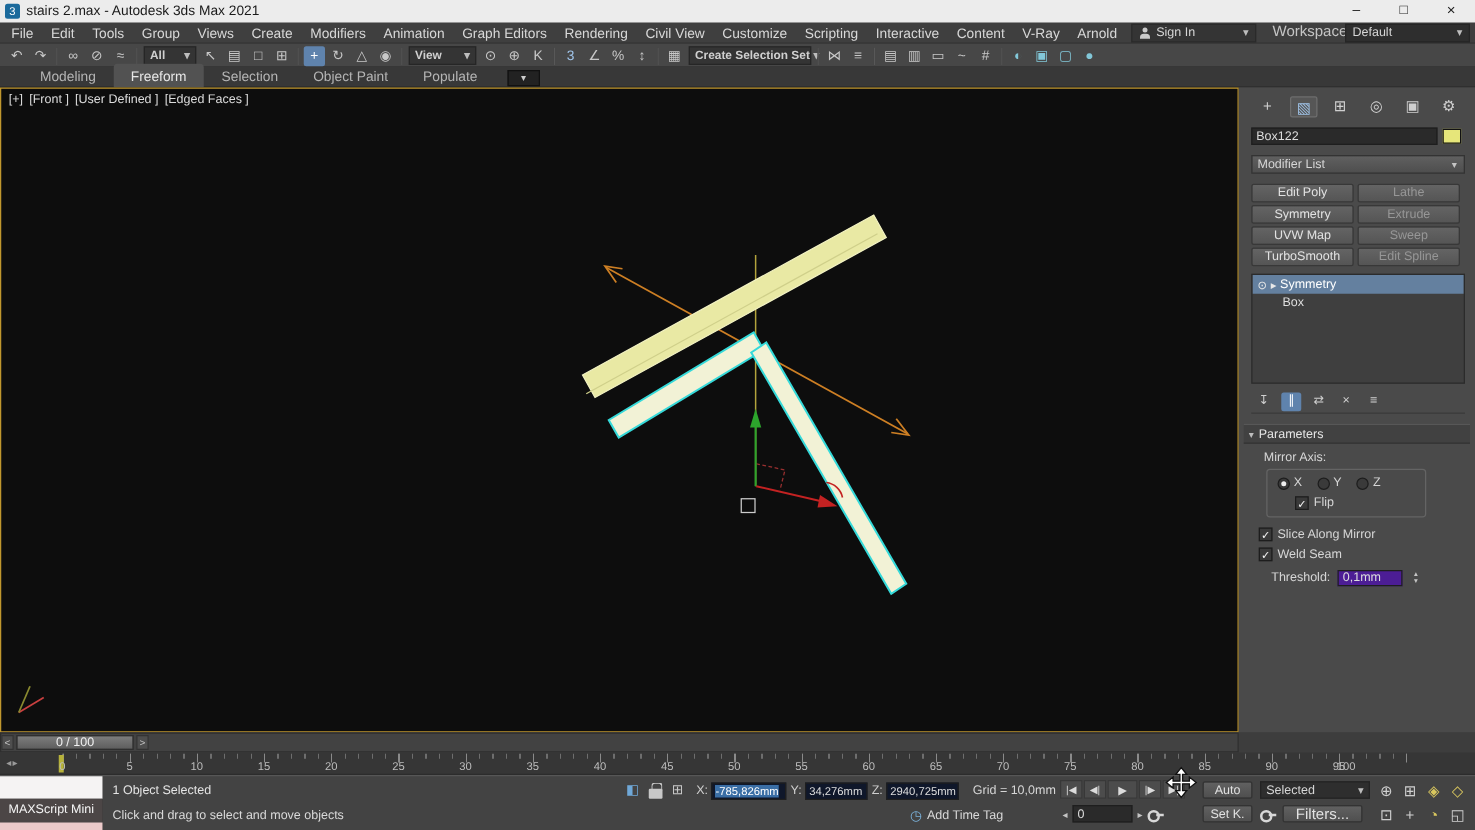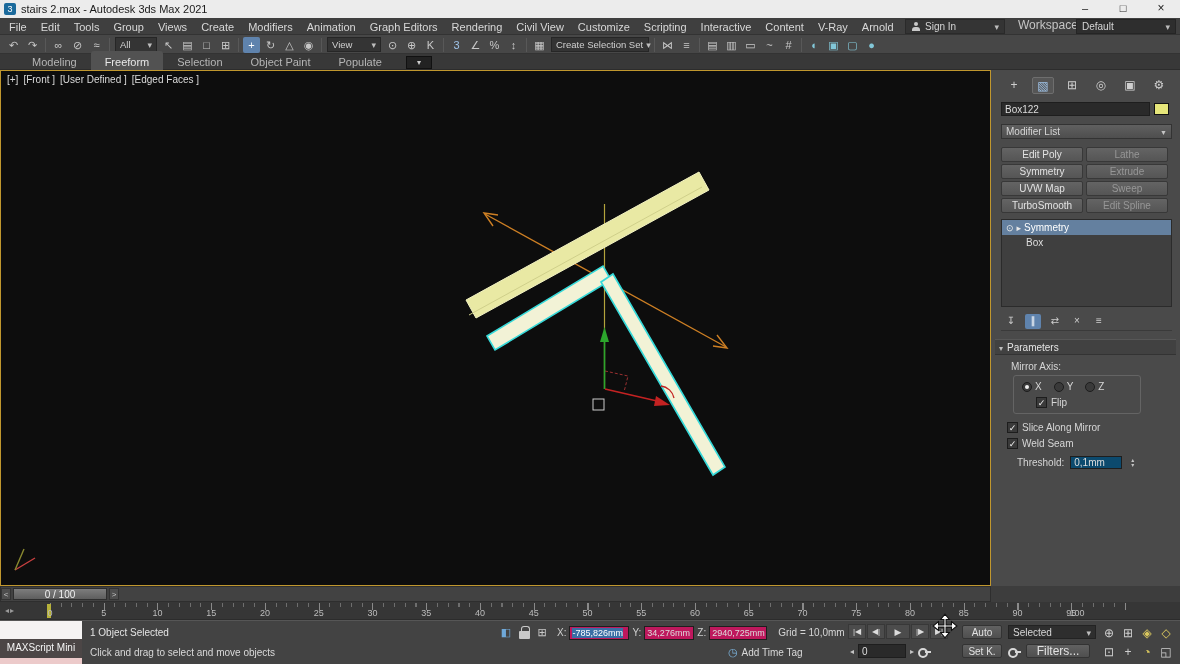--- a/index.html
+++ b/index.html
@@ -23,21 +23,21 @@
 #ws-label{position:absolute;left:1018px;top:0;font-size:12px;color:#c5c5c5;}
 #ws-dd{position:absolute;left:1076px;top:1px;width:100px;height:15px;background:#2e2e2e;border:1px solid #252525;display:flex;align-items:center;padding:0 5px;font-size:10px;}
 #ws-dd .caret{margin-left:auto;}
 .caret::after{content:"▾";font-size:9px;color:#bdbdbd;}
 
 #toolbar{position:absolute;top:35px;left:0;width:1180px;height:19px;background:#474747;border-bottom:1px solid #333;}
 #toolbar-icons{display:flex;align-items:center;height:19px;padding-left:4px;}
 .tb-icon{width:17px;height:16px;text-align:center;line-height:16px;font-size:11px;color:#c8c8c8;margin:0 1px;}
 .tb-icon.active{background:#5f83ad;border-radius:2px;color:#fff;}
 .tb-sep{width:1px;height:14px;background:#2f2f2f;border-right:1px solid #585858;margin:0 3px;}
-.tb-dd{height:15px;background:#343434;border:1px solid #262626;display:inline-flex;align-items:center;padding:0 4px;margin:8px 2px;font-size:9.5px;color:#d0d0d0;white-space:nowrap;}
+.tb-dd{height:15px;background:#343434;border:1px solid #262626;display:inline-flex;align-items:center;padding:0 4px;margin:8px 2px;font-size:9.5px;color:#d0d0d0;white-space:nowrap;font-weight:bold;}
 .tb-dd .caret{margin-left:auto;padding-left:3px;}
 
 #ribbon{position:absolute;top:54px;left:0;width:1180px;height:16px;background:#383838;border-bottom:1px solid #2c2c2c;}
 #ribbon-tabs{display:flex;height:16px;align-items:center;padding-left:18px;}
 .ribbon-tab{padding:4px 14px;font-size:11px;color:#b5b5b5;line-height:15px;}
 .ribbon-tab.active{background:#525252;color:#e8e8e8;border-radius:3px 3px 0 0;}
 #ribbon-config{width:26px;height:13px;margin-left:10px;background:#222;border:1px solid #111;color:#ccc;font-size:8px;text-align:center;line-height:12px;}
 
 #main{position:absolute;top:70px;left:0;width:1180px;height:516px;background:#3c3c3c;}
 #viewport{position:absolute;left:0;top:0;width:991px;height:516px;background:#0d0d0d;border:1px solid #c0972e;}
@@ -72,21 +72,21 @@
 #axis-group{border:1px solid #646464;border-radius:3px;width:128px;margin-left:6px;padding:5px 0 5px 8px;margin-bottom:8px;}
 #radio-row{display:flex;gap:12px;margin-bottom:5px;}
 .radio-wrap{display:flex;align-items:center;gap:3px;}
 .radio{width:10px;height:10px;border-radius:50%;background:#3a3a3a;border:1px solid #1d1d1d;position:relative;display:inline-block;}
 .radio.on::after{content:"";position:absolute;left:2px;top:2px;width:4px;height:4px;border-radius:50%;background:#efefef;}
 .chk-row{display:flex;align-items:center;gap:4px;margin-bottom:5px;}
 #flip-row{margin:0 0 0 14px;}
 .checkbox{width:11px;height:11px;background:#3a3a3a;border:1px solid #1d1d1d;display:inline-block;text-align:center;line-height:10px;}
 .checkbox.checked::after{content:"✓";font-size:9px;color:#f2f2f2;}
 #threshold-row{display:flex;align-items:center;gap:6px;margin:7px 0 0 10px;}
-#threshold-field{width:52px;height:13px;background:#0c4a6e;border:1px solid #1e1e1e;color:#ddd;padding:0 3px;line-height:12px;}
+#threshold-field{width:52px;height:13px;background:#4c1d95;border:1px solid #1e1e1e;color:#ddd;padding:0 3px;line-height:12px;}
 .spinner{display:inline-flex;flex-direction:column;width:9px;}
 .spinner i{font-style:normal;font-size:6px;line-height:5px;color:#c5c5c5;text-align:center;}
 
 #trackbar{position:absolute;top:586px;left:0;width:1180px;height:16px;background:#3d3d3d;}
 #track{position:absolute;left:0;top:0;width:991px;height:16px;background:#424242;border:1px solid #2e2e2e;}
 .tb-arrow{position:absolute;top:2px;width:10px;height:12px;background:#4e4e4e;border:1px solid #333;color:#c5c5c5;font-size:8px;text-align:center;line-height:11px;}
 #time-handle{position:absolute;left:13px;top:2px;width:94px;height:12px;background:linear-gradient(#7d7d7d,#5e5e5e);border:1px solid #2e2e2e;font-size:10px;color:#f0f0f0;text-align:center;line-height:11px;}
 
 #ruler{position:absolute;top:602px;left:0;width:1180px;height:18px;background:#363636;border-bottom:1px solid #2c2c2c;}
 #ruler-ticks-minor{position:absolute;left:50px;top:1px;width:1080px;height:4px;background:repeating-linear-gradient(to right,#6e6e6e 0,#6e6e6e 1px,transparent 1px,transparent 10.75px);}
@@ -99,21 +99,21 @@
 #maxscript{position:absolute;left:0;top:0;width:82px;height:44px;border-right:1px solid #2e2e2e;}
 #mxs-white{position:absolute;left:0;top:0;width:82px;height:18px;background:#f5f3f3;}
 #mxs-label{position:absolute;left:0;top:18px;width:82px;height:19px;background:#4c4646;color:#f5f5f5;font-size:10px;text-align:center;line-height:18px;}
 #mxs-pink{position:absolute;left:0;top:37px;width:82px;height:7px;background:#eccaca;}
 #sel-info{position:absolute;left:90px;top:6px;font-size:10px;color:#e4e4e4;}
 #prompt{position:absolute;left:90px;top:26px;font-size:10px;color:#d9d9d9;}
 #coord-row{position:absolute;left:498px;top:4px;display:flex;align-items:center;gap:3px;}
 #coord-icons{display:flex;gap:4px;align-items:center;margin-right:4px;}
 .st-icon{width:16px;height:15px;text-align:center;line-height:15px;font-size:11px;}
 .coord-label{font-size:10px;color:#cfcfcf;}
-.coord-field{height:14px;background:#be185d;border:1px solid #1e1e1e;display:inline-flex;align-items:center;padding:0 2px;font-size:9px;color:#ddd;overflow:hidden;}
+.coord-field{height:14px;background:#0f172a;border:1px solid #1e1e1e;display:inline-flex;align-items:center;padding:0 2px;font-size:9px;color:#ddd;overflow:hidden;}
 .coord-field i{font-style:normal;white-space:nowrap;}
 .coord-field.sel i{background:#3a6ea5;color:#fff;}
 #cf-x{width:60px;}#cf-y{width:50px;}#cf-z{width:58px;}
 #grid-info{margin-left:8px;font-size:10px;color:#d6d6d6;white-space:nowrap;}
 #timetag{position:absolute;left:728px;top:25px;display:flex;align-items:center;gap:4px;font-size:10px;color:#d9d9d9;}
 .tt-icon{color:#7ab0d8;font-size:11px;}
 #playback{position:absolute;left:848px;top:3px;display:flex;gap:1px;}
 .pb-btn{height:15px;min-width:18px;background:#4c4c4c;border:1px solid #383838;color:#dcdcdc;font-size:8px;text-align:center;line-height:14px;padding:0 1px;}
 .pb-btn.wide{min-width:24px;font-size:9px;}
 #frame-spinner{position:absolute;left:848px;top:23px;display:flex;align-items:center;gap:2px;}

